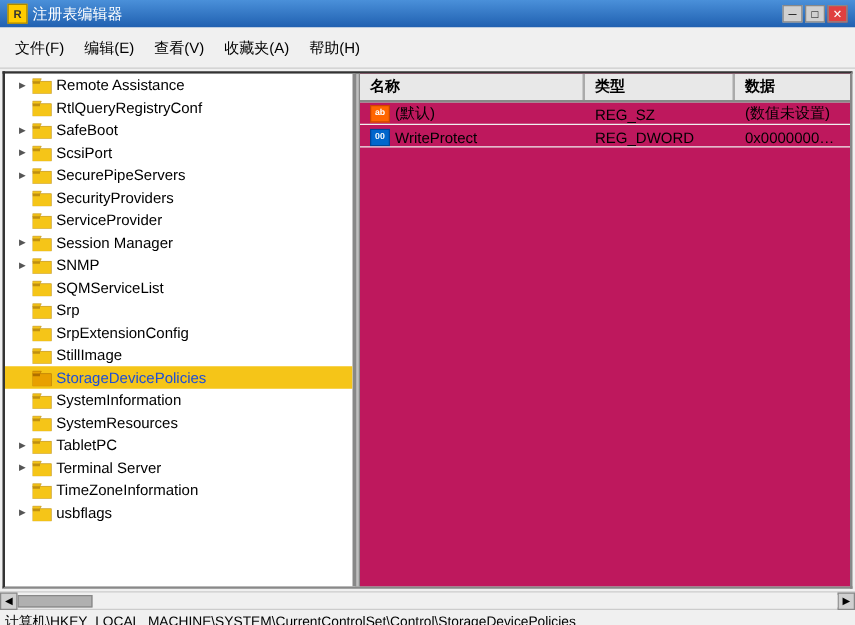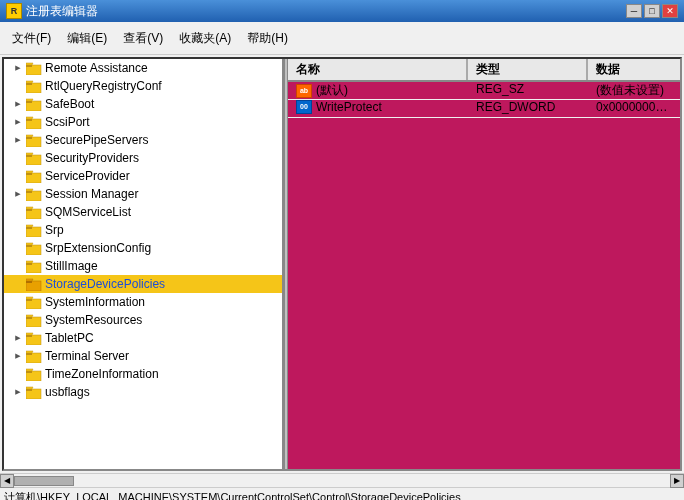--- a/index.html
+++ b/index.html
@@ -150,21 +150,21 @@
     }
     .col-header:last-child { border-right: none; }
     .col-name { width: 180px; }
     .col-type { width: 120px; }
     .col-data { flex: 1; }
 
     
     .table-body { flex: 1; overflow-y: auto; }
     .table-row {
       display: flex;
-      align-items: flex-start;
+      align-items: flex-end;
       height: 18px;
       border-bottom: 1px solid #f0f0f0;
       font-size: 12px;
       cursor: pointer;
     }
     .cell {
       padding: 0 8px;
       overflow: hidden;
       text-overflow: ellipsis;
       white-space: nowrap;
@@ -371,20 +371,31 @@
       <div class="tree-item">
         <span class="tree-arrow">▶</span>
         <span class="folder-icon">
           <svg class="folder-svg" viewBox="0 0 16 13" xmlns="http://www.w3.org/2000/svg">
     <rect x="0" y="3" width="15" height="10" fill="#f5c518" stroke="#c09010" stroke-width="0.5"></rect>
     <rect x="0" y="3" width="6" height="2" fill="#c09010"></rect>
     <polygon points="0,3 6,3 7,1 0,1" fill="#f5c518" stroke="#c09010" stroke-width="0.5"></polygon>
   </svg>
         </span>
         <span style="font-size: 12px;">Session Manager</span>
+      </div>
+      <div class="tree-item">
+        <span class="tree-arrow">▶</span>
+        <span class="folder-icon">
+          <svg class="folder-svg" viewBox="0 0 16 13" xmlns="http://www.w3.org/2000/svg">
+    <rect x="0" y="3" width="15" height="10" fill="#f5c518" stroke="#c09010" stroke-width="0.5"></rect>
+    <rect x="0" y="3" width="6" height="2" fill="#c09010"></rect>
+    <polygon points="0,3 6,3 7,1 0,1" fill="#f5c518" stroke="#c09010" stroke-width="0.5"></polygon>
+  </svg>
+        </span>
+        <span style="font-size: 12px;">SNMP</span>
       </div>
       <div class="tree-item">
         <span class="tree-arrow"></span>
         <span class="folder-icon">
           <svg class="folder-svg" viewBox="0 0 16 13" xmlns="http://www.w3.org/2000/svg">
     <rect x="0" y="3" width="15" height="10" fill="#f5c518" stroke="#c09010" stroke-width="0.5"></rect>
     <rect x="0" y="3" width="6" height="2" fill="#c09010"></rect>
     <polygon points="0,3 6,3 7,1 0,1" fill="#f5c518" stroke="#c09010" stroke-width="0.5"></polygon>
   </svg>
         </span>

